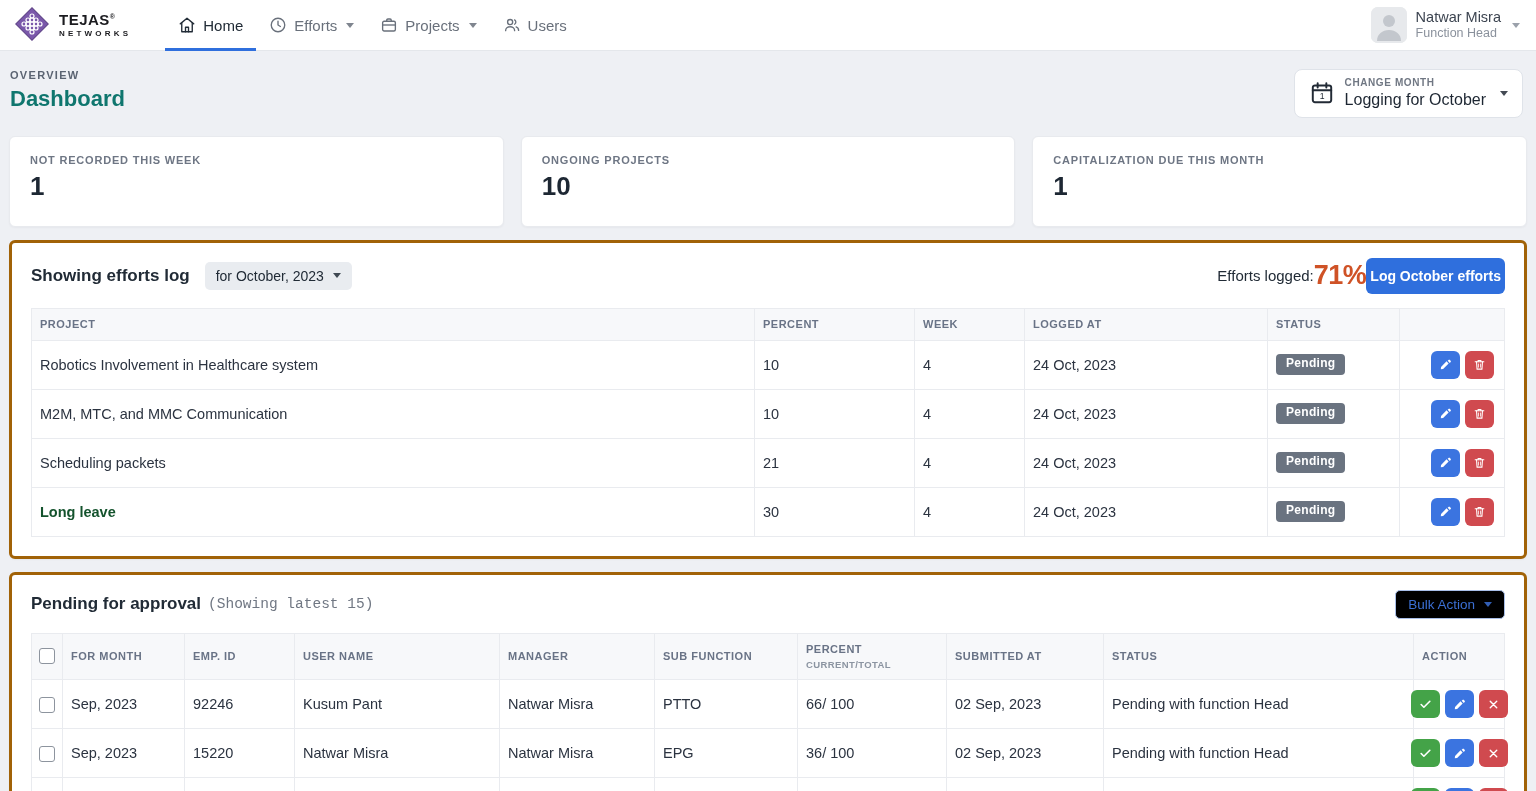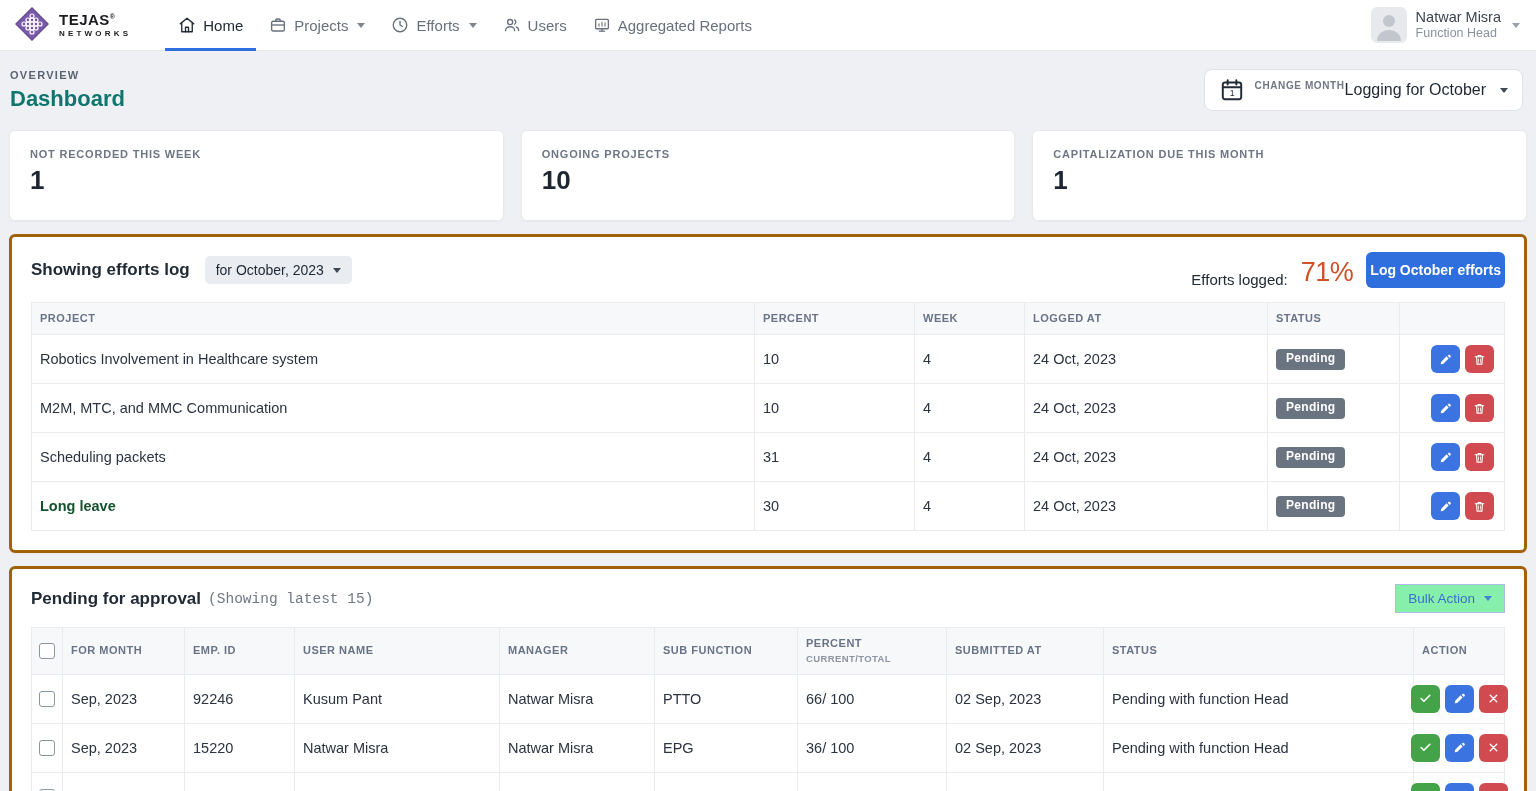--- a/index.html
+++ b/index.html
@@ -43,21 +43,21 @@
   
   .page { padding: 14px 9px 0 9px; }
   .page-head { display: flex; justify-content: space-between; align-items: flex-start; padding: 4px 1px 0 1px; }
   .overline { font-size: 11px; font-weight: 700; letter-spacing: 1.3px; color: #5b6472; }
   .page-title { font-size: 22px; font-weight: 700; color: #0f766e; margin-top: 5px; }
   .change-month {
     display: flex; align-items: center; gap: 10px; background: #fff; border: 1px solid #dfe3e9;
     border-radius: 8px; padding: 7px 14px; cursor: pointer; margin-right: 3px;
   }
   .cm-icon { width: 26px; height: 26px; color: #222a35; }
-  .cm-text { display: flex; line-height: 1.25; }
+  .cm-text { display: flex; flex-direction: column; line-height: 1.25; }
   .cm-label { font-size: 10px; letter-spacing: .6px; color: #707783; font-weight: 600; }
   .cm-value { font-size: 16px; color: #1d2632; }
   .change-month .caret { color: #222a35; margin-left: 4px; }
 
   
   .stats-row { display: flex; gap: 17px; margin-top: 18px; }
   .stat-card {
     flex: 1; background: #fff; border: 1px solid #e8eaee; border-radius: 6px;
     box-shadow: 0 1px 2px rgba(20,30,50,.04); height: 91px; padding: 17px 20px;
   }
@@ -70,29 +70,29 @@
     box-shadow: 0 1px 2px rgba(20,30,50,.04); margin-top: 13px; padding: 15px 19px 19px 19px;
   }
   .section-head { display: flex; align-items: center; }
   .section-title { font-size: 17px; font-weight: 700; color: #212b36; }
   .section-sub { font-size: 14.5px; color: #707783; margin-left: 7px; font-weight: 400; font-family: Liberation Mono, monospace; }
   .month-chip {
     margin-left: 15px; background: #e9ecf0; border-radius: 5px; padding: 6px 11px;
     font-size: 14px; color: #212b36; display: inline-flex; align-items: center; gap: 7px; cursor: pointer;
   }
   .month-chip .caret { color: #212b36; }
-  .head-right { margin-left: auto; display: flex; align-items: flex-end; gap: 13px; }
+  .head-right { margin-left: auto; display: flex; align-items: center; }
   .logged-label { font-size: 15px; color: #212b36; }
-  .logged-value { font-size: 27px; font-weight: 400; color: #cf5226; letter-spacing: -0.5px; }
+  .logged-value { font-size: 27px; font-weight: 700; color: #cf5226; letter-spacing: -0.5px; }
   .btn-primary {
     background: #2f6fdd; color: #fff; font-size: 14px; font-weight: 700; border: none;
     border-radius: 6px; padding: 10px 4px; cursor: pointer; font-family: inherit;
   }
   .btn-outline {
-    background: #86efac; color: #3b6fd4; border: 1px solid #a9bfe9; border-radius: 0;
+    background: #000000; color: #3b6fd4; border: 1px solid #a9bfe9; border-radius: 5px;
     font-size: 13.5px; font-weight: 500; padding: 6px 12px; cursor: pointer; font-family: inherit;
     display: inline-flex; align-items: center; gap: 7px;
   }
   .btn-outline .caret { border-top-color: #3b6fd4; }
 
   
   table { width: 100%; border-collapse: collapse; margin-top: 14px; table-layout: fixed; }
   th, td { border: 1px solid #e9ebef; text-align: left; vertical-align: middle; }
   th {
     background: #f7f8fa; color: #697386; font-size: 11px; font-weight: 700;
@@ -161,60 +161,49 @@
         <svg viewBox="0 0 24 24" fill="none" stroke="currentColor" stroke-width="1.8" stroke-linecap="round" stroke-linejoin="round">
             <path d="M3 10.5 12 3l9 7.5"></path>
             <path d="M5 9.5V21h14V9.5"></path>
             <path d="M10 21v-6h4v6"></path>
           </svg>
       </span>
       <span>Home</span>
     </div>
     <div class="nav-item">
       <span class="nicon">
+        <svg viewBox="0 0 24 24" fill="none" stroke="currentColor" stroke-width="1.8" stroke-linecap="round">
+            <circle cx="12" cy="12" r="9"></circle>
+            <path d="M12 7v5l3.2 2"></path>
+          </svg>
+      </span>
+      <span>Efforts</span>
+      <span class="caret"></span>
+    </div>
+    <div class="nav-item">
+      <span class="nicon">
         <svg viewBox="0 0 24 24" fill="none" stroke="currentColor" stroke-width="1.8" stroke-linejoin="round">
             <rect x="3.5" y="7" width="17" height="13" rx="2"></rect>
             <path d="M9 7V5.5A1.5 1.5 0 0 1 10.5 4h3A1.5 1.5 0 0 1 15 5.5V7"></path>
             <path d="M3.5 12h17"></path>
           </svg>
       </span>
       <span>Projects</span>
-      <span class="caret"></span>
-    </div>
-    <div class="nav-item">
-      <span class="nicon">
-        <svg viewBox="0 0 24 24" fill="none" stroke="currentColor" stroke-width="1.8" stroke-linecap="round">
-            <circle cx="12" cy="12" r="9"></circle>
-            <path d="M12 7v5l3.2 2"></path>
-          </svg>
-      </span>
-      <span>Efforts</span>
       <span class="caret"></span>
     </div>
     <div class="nav-item">
       <span class="nicon">
         <svg viewBox="0 0 24 24" fill="none" stroke="currentColor" stroke-width="1.8" stroke-linecap="round">
             <circle cx="9.5" cy="8" r="3.4"></circle>
             <path d="M3.5 19.5c0-3.1 2.7-5.2 6-5.2s6 2.1 6 5.2"></path>
             <path d="M15.5 5.2a3.4 3.4 0 0 1 0 5.8"></path>
             <path d="M17.5 14.6c2 .7 3.3 2.4 3.3 4.6"></path>
           </svg>
       </span>
       <span>Users</span>
-    </div>
-    <div class="nav-item">
-      <span class="nicon">
-        <svg viewBox="0 0 24 24" fill="none" stroke="currentColor" stroke-width="1.8" stroke-linecap="round">
-            <rect x="3.5" y="4.5" width="17" height="12.5" rx="1.5"></rect>
-            <path d="M12 17v3.2"></path>
-            <path d="M8.5 20.2h7"></path>
-            <path d="M8 13.5v-3M12 13.5V8M16 13.5v-4.5" stroke-width="1.4"></path>
-          </svg>
-      </span>
-      <span>Aggregated Reports</span>
     </div>
   </div>
 
   <div class="nav-user">
     <span class="avatar">
       <svg viewBox="0 0 36 36" width="36" height="36">
           <rect width="36" height="36" fill="#e7e9ec"></rect>
           <circle cx="18" cy="14" r="6" fill="#c3c7cd"></circle>
           <path d="M6 34c0-7 5.4-11 12-11s12 4 12 11z" fill="#c3c7cd"></path>
         </svg>
@@ -346,21 +335,21 @@
                     <path d="M6.5 7l1 13.5h9l1-13.5"></path>
                     <path d="M10 11v6M14 11v6" stroke-width="1.6"></path>
                   </svg>
                 </button>
               </span>
             </td>
           </tr>
 
           <tr>
             <td>Scheduling packets</td>
-            <td>31</td>
+            <td>21</td>
             <td>4</td>
             <td>24 Oct, 2023</td>
             <td><span class="badge">Pending</span></td>
             <td>
               <span class="actions">
                 <button class="icon-btn btn-edit">
                   <svg viewBox="0 0 24 24" fill="currentColor">
                     <path d="M13.9 6.2l3.9 3.9L7.6 20.3l-4.3.5.5-4.3L13.9 6.2zM17.6 3.5a1.6 1.6 0 0 1 2.3 0l1.6 1.6a1.6 1.6 0 0 1 0 2.3l-1.6 1.6-3.9-3.9 1.6-1.6z"></path>
                   </svg>
                 </button>

